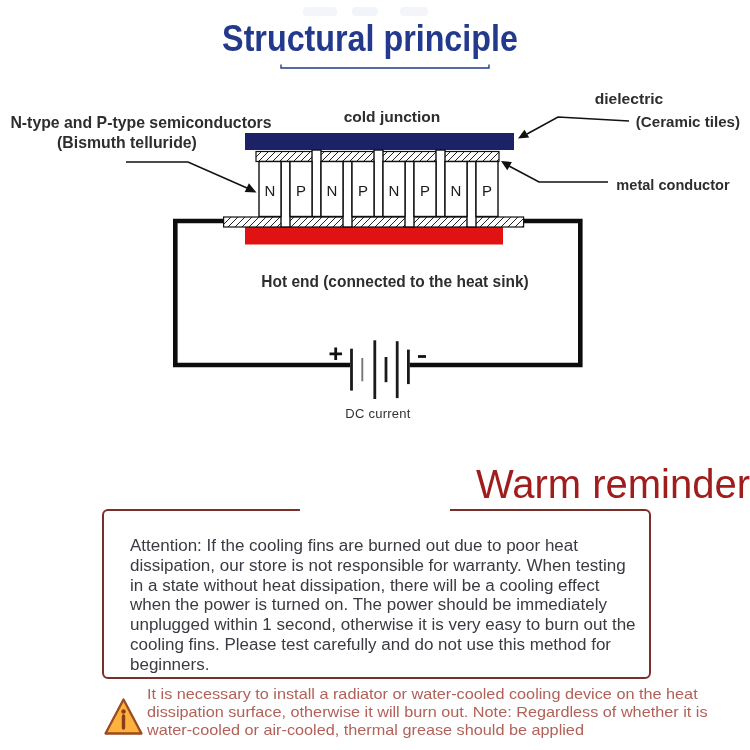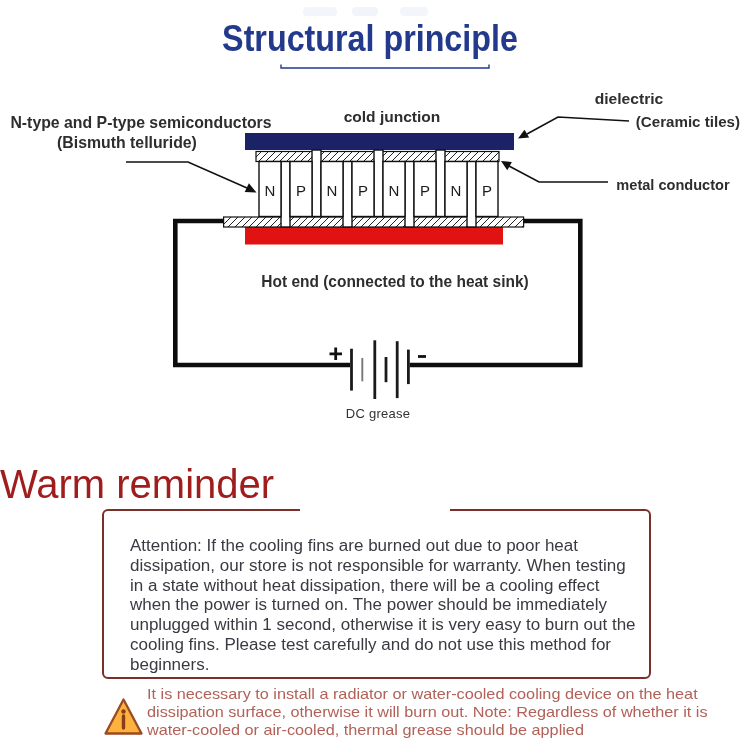--- a/index.html
+++ b/index.html
@@ -86,23 +86,23 @@
   </g>
 </svg>
 
 <div id="lN1" class="abs lbl" style="left:-259px;top:113px;width:800px;text-align:center;font-size:16.5px;line-height:19.5px;transform:scaleX(0.959);transform-origin:400px 0;">N-type and P-type semiconductors</div>
 <div id="lN2" class="abs lbl" style="left:-273px;top:132.5px;width:800px;text-align:center;font-size:16.5px;line-height:19.5px;transform:scaleX(0.959);transform-origin:400px 0;">(Bismuth telluride)</div>
 <div id="lCJ" class="abs lbl" style="left:292px;top:109px;width:200px;text-align:center;font-size:14px;transform:scaleX(1.11);transform-origin:100px 0;">cold junction</div>
 <div id="lDi" class="abs lbl" style="left:529px;top:91px;width:200px;text-align:center;font-size:14px;transform:scaleX(1.115);transform-origin:100px 0;">dielectric</div>
 <div id="lCe" class="abs lbl" style="left:540px;top:114px;width:200px;text-align:right;font-size:14px;transform:scaleX(1.08);transform-origin:200px 0;">(Ceramic tiles)</div>
 <div id="lMC" class="abs lbl" style="left:573px;top:177px;width:200px;text-align:center;font-size:14px;transform:scaleX(1.04);transform-origin:100px 0;">metal conductor</div>
 <div id="lHot" class="abs lbl" style="left:0;top:273px;width:790px;text-align:center;font-size:16px;transform:scaleX(0.967);transform-origin:395px 0;">Hot end (connected to the heat sink)</div>
-<div id="lDC" class="abs" style="left:278px;top:406px;width:200px;text-align:center;font-size:13px;letter-spacing:0.25px;color:#333;">DC grease</div>
+<div id="lDC" class="abs" style="left:278px;top:406px;width:200px;text-align:center;font-size:13px;letter-spacing:0.25px;color:#333;">DC current</div>
 
-<div id="warm" class="abs" style="left:0;top:464px;width:750px;text-align:left;font-size:40px;color:#a01d1d;line-height:40px;">Warm reminder</div>
+<div id="warm" class="abs" style="left:0;top:464px;width:750px;text-align:right;font-size:40px;color:#a01d1d;line-height:40px;">Warm reminder</div>
 
 <div class="abs" style="left:102px;top:509px;width:549px;height:170px;border:2px solid #7b2f2a;border-radius:6px;box-sizing:border-box;"></div>
 
 <div class="abs" style="left:300px;top:507px;width:150px;height:6px;background:#fff;"></div>
 
 <div id="boxtext" class="abs" style="left:130px;top:536px;width:520px;font-size:16px;line-height:19.8px;color:#3a3a42;white-space:nowrap;transform:scaleX(1.0625);transform-origin:0 0;">Attention: If the cooling fins are burned out due to poor heat<br>dissipation, our store is not responsible for warranty. When testing<br>in a state without heat dissipation, there will be a cooling effect<br>when the power is turned on. The power should be immediately<br>unplugged within 1 second, otherwise it is very easy to burn out the<br>cooling fins. Please test carefully and do not use this method for<br>beginners.</div>
 
 <svg class="abs" style="left:98px;top:696px;" width="48" height="44" viewBox="0 0 48 44">
   <path d="M25.5,3.5 L43.5,37.5 L7.5,37.5 Z" fill="#fcb23d" stroke="#9c4a21" stroke-width="2.3" stroke-linejoin="round"></path>
   <circle cx="25.5" cy="15.5" r="2.2" fill="#8a3c1a"></circle>

